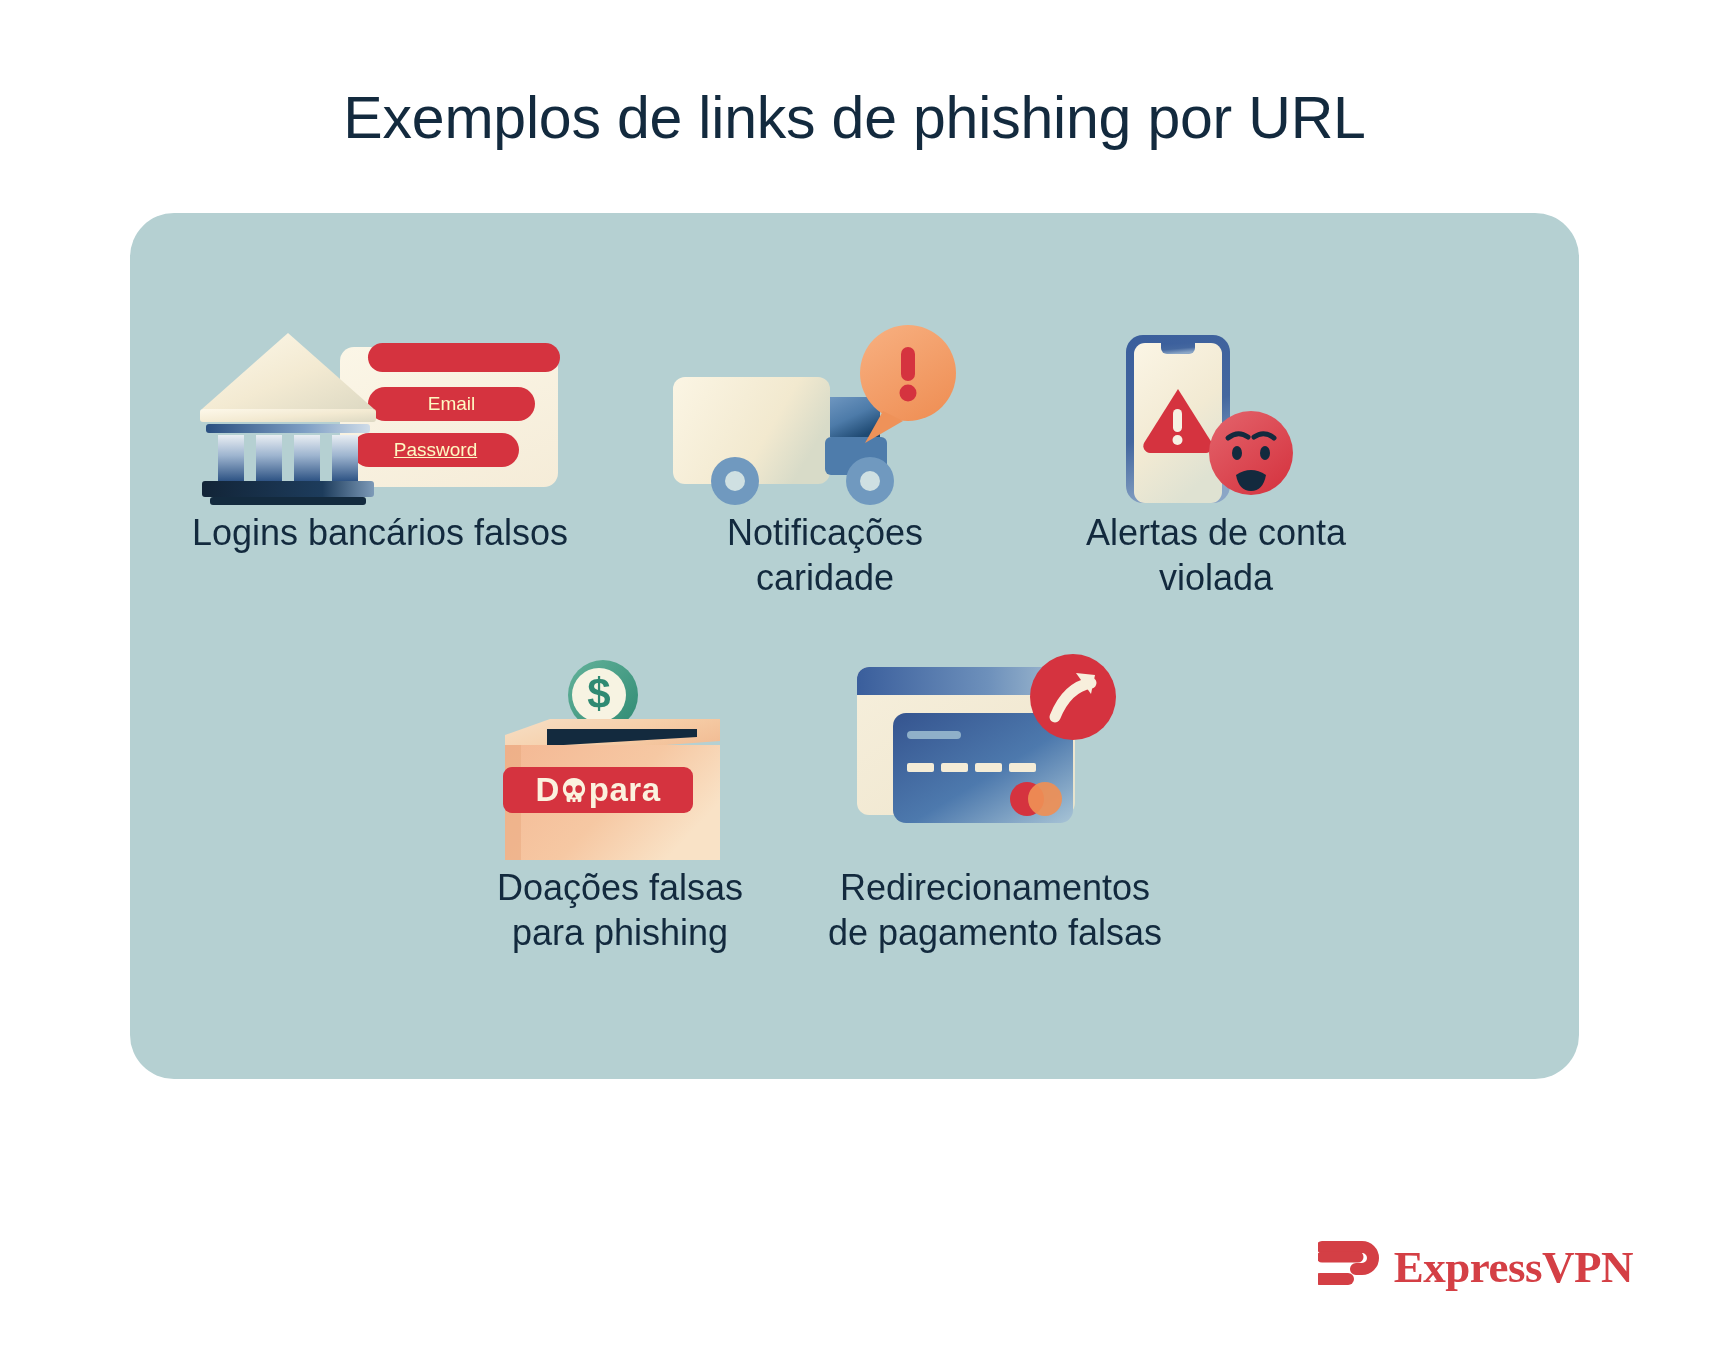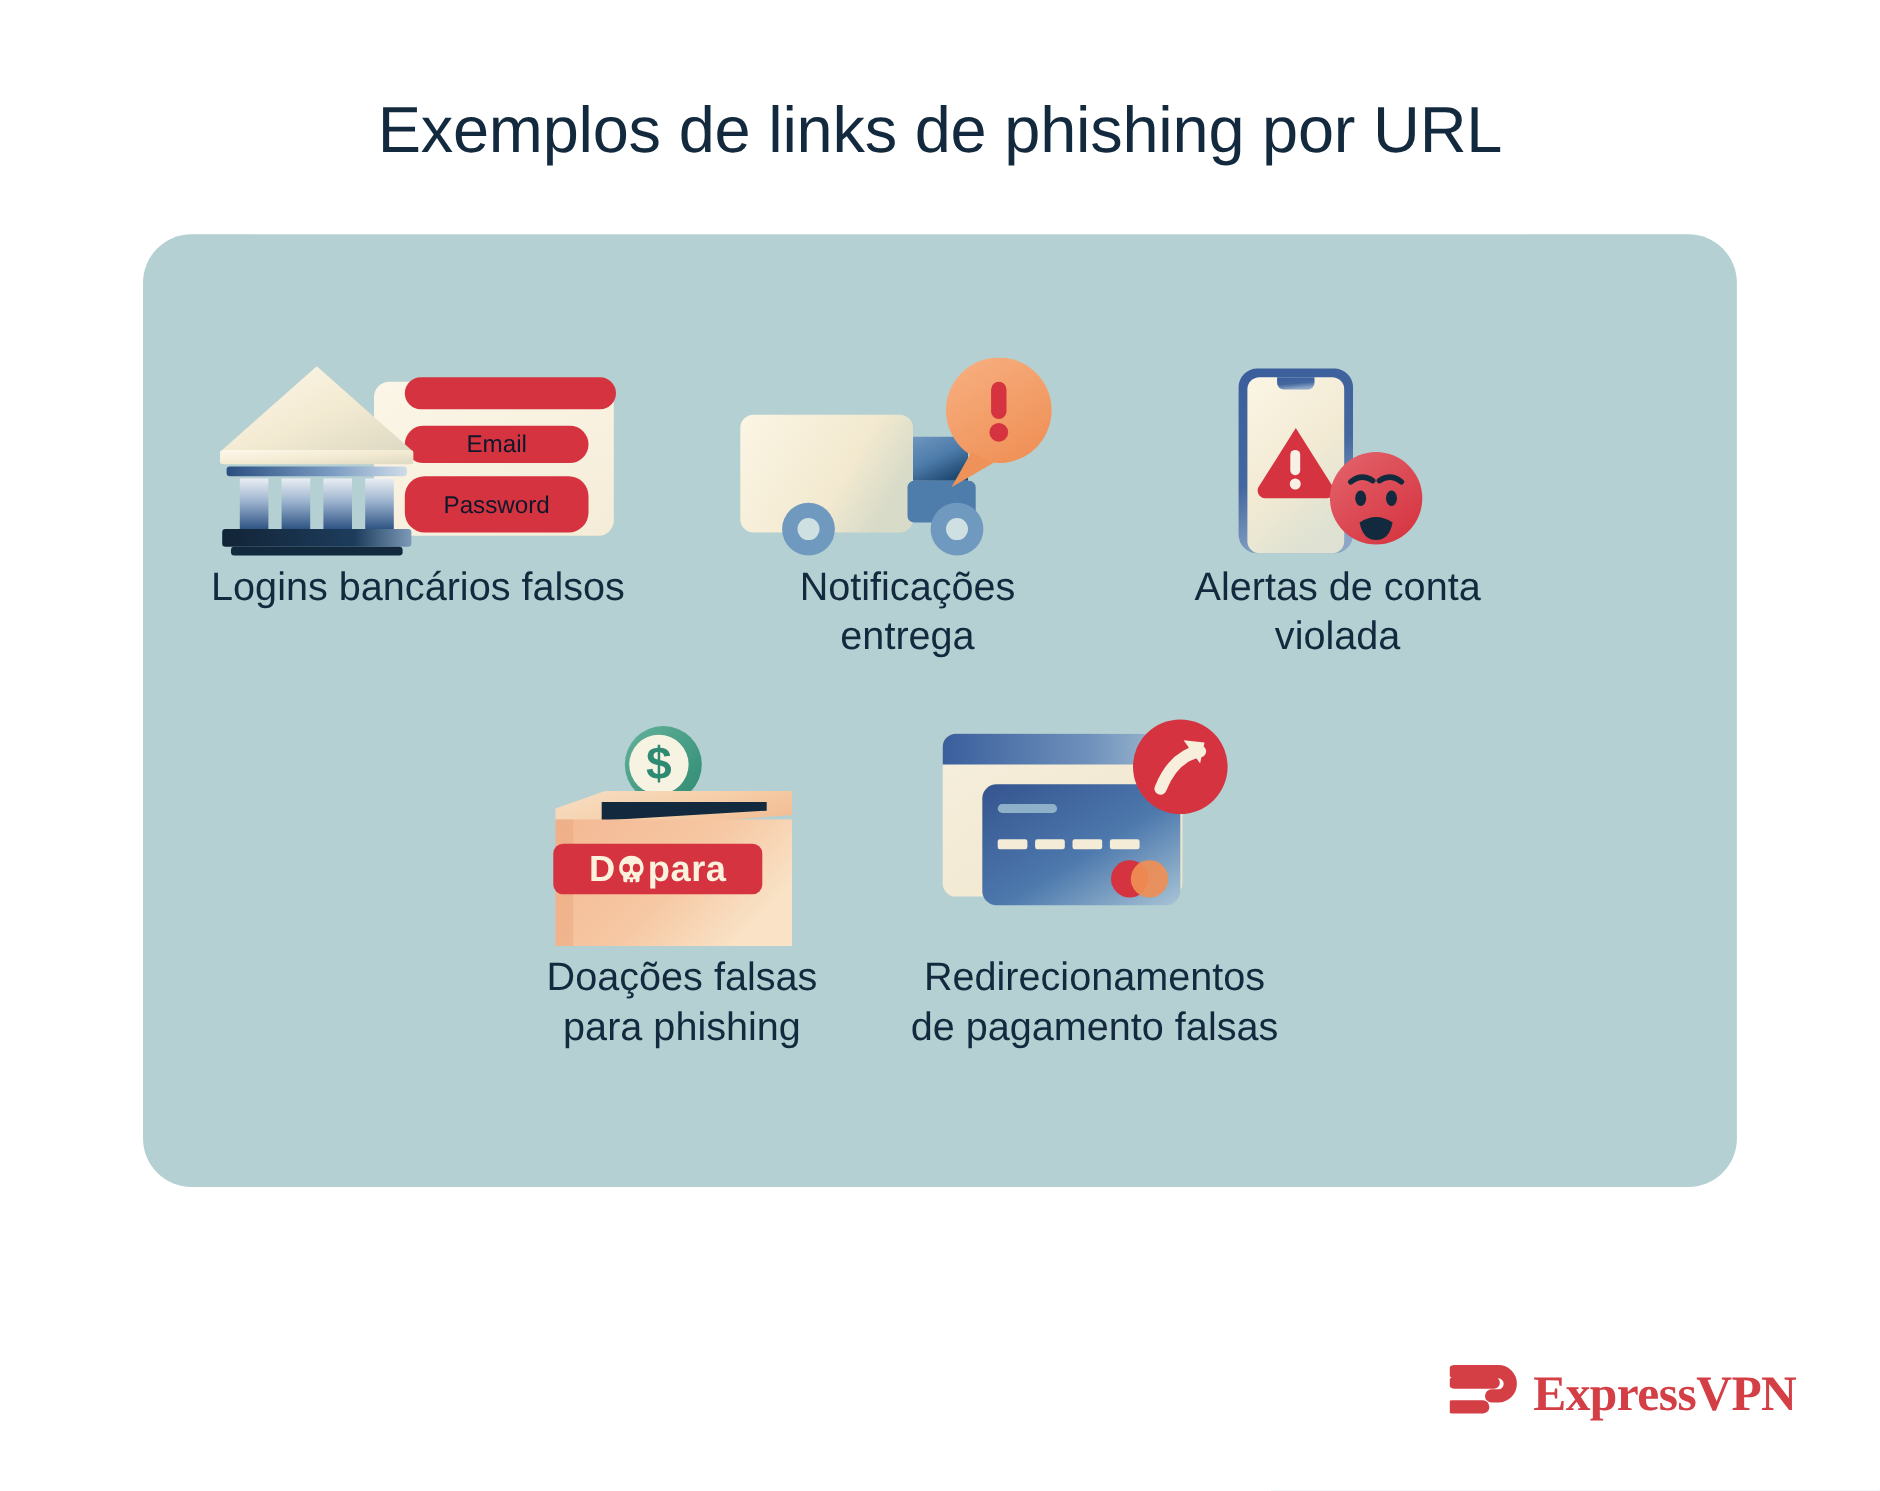--- a/index.html
+++ b/index.html
@@ -72,29 +72,29 @@
     top: 22px;
     width: 218px;
     height: 140px;
     background: linear-gradient(160deg, #fbf6e7 0%, #f5ecd8 100%);
     border-radius: 14px;
   }
   .login-bar {
     position: absolute;
     border-radius: 18px;
     background: #d5333f;
-    color: #0f172a;
-    font-size: 22px;
+    color: #fef9c3;
+    font-size: 19px;
     display: flex;
     align-items: center;
     justify-content: center;
   }
   .login-bar.top   { left: 168px; top: 18px;  width: 192px; height: 29px; border-radius: 15px; }
   .login-bar.email { left: 168px; top: 62px;  width: 167px; height: 34px; }
-  .login-bar.pass  { left: 168px; top: 108px; width: 167px; height: 51px; }
+  .login-bar.pass  { left: 152px; top: 108px; width: 167px; height: 34px; text-decoration: underline; }
 
   
   .bank { position: absolute; left: 0; top: 0; width: 176px; height: 182px; }
 
   
   #item-truck { left: 650px; top: 325px; width: 350px; }
   #item-truck .item-art { width: 320px; height: 185px; }
 
   
   #item-phone { left: 1041px; top: 325px; width: 350px; }
@@ -239,21 +239,21 @@
         <circle cx="243" cy="48" r="48" fill="url(#bubbleG)"></circle>
         <path d="M218 86 L200 118 L238 96 Z" fill="#ef9259"></path>
       </svg>
       
       <svg viewBox="0 0 320 185" width="320" height="185" style="position:absolute;left:0;top:0;">
         <rect x="236" y="22" width="14" height="34" rx="7" fill="#d5333f"></rect>
         <circle cx="243" cy="68" r="8.5" fill="#d5333f"></circle>
       </svg>
     </div>
     <div class="item-label">Notificações
-entrega</div>
+caridade</div>
   </div>
 
   <div class="item" id="item-phone">
     <div class="item-art">
       <svg viewBox="0 0 300 185" width="300" height="185">
         <defs>
           <linearGradient id="phoneFrameG" x1="0" y1="0" x2="0.3" y2="1">
             <stop offset="0%" stop-color="#3a5e9c"></stop>
             <stop offset="60%" stop-color="#44679f"></stop>
             <stop offset="100%" stop-color="#8ba6c6"></stop>

